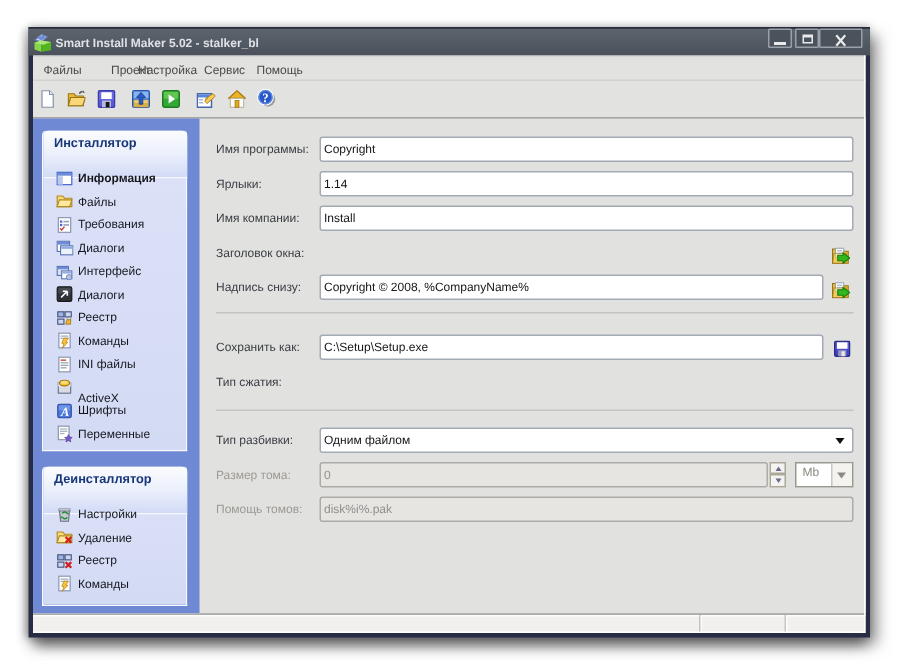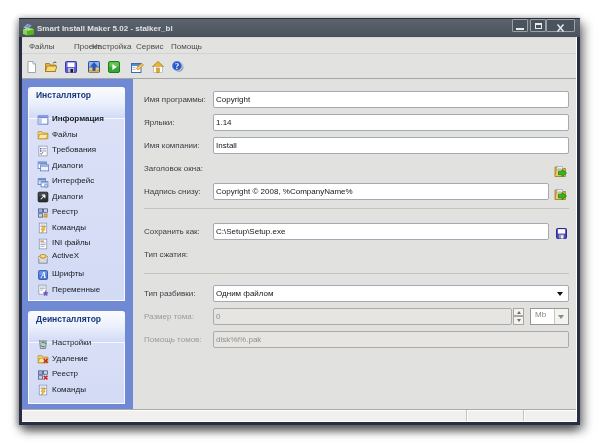--- a/index.html
+++ b/index.html
@@ -212,21 +212,21 @@
         <rect x="4.5" y="8.2" width="7" height="1.1" fill="#9AA2B0"></rect>
         <rect x="4.5" y="10.4" width="5.5" height="1.1" fill="#9AA2B0"></rect>
       </svg></div>
   <div class="sit" style="top:234px;">INI файлы</div>
   <div class="abs sic" style="top:251.0px;"><svg width="12" height="12" viewBox="0 0 16 16">
         <rect x="2.5" y="4.5" width="11" height="9" fill="#D8DBE4" stroke="#6A7184"></rect>
         <rect x="2.5" y="4.5" width="11" height="3" fill="#EDEFF4"></rect>
         <ellipse cx="8" cy="4.5" rx="4.5" ry="2.5" fill="#F2C43C" stroke="#A87B10"></ellipse>
         <ellipse cx="8" cy="4" rx="3" ry="1.5" fill="#F8DC80"></ellipse>
       </svg></div>
-  <div class="sit" style="top:247px;">ActiveX</div>
+  <div class="sit" style="top:257px;">ActiveX</div>
   <div class="abs sic" style="top:267px;"><svg width="12" height="12" viewBox="0 0 16 16">
         <rect x="2" y="2" width="12" height="12" rx="1.5" fill="#4A7ADE" stroke="#2A4AA0"></rect>
         <rect x="3" y="3" width="10" height="4.5" fill="#7FA3E8" opacity="0.7"></rect>
         <text x="8.6" y="12.5" font-family="Liberation Serif" font-size="11" font-style="italic" font-weight="bold" fill="#FFFFFF" text-anchor="middle">A</text>
       </svg></div>
   <div class="sit" style="top:265px;">Шрифты</div>
   <div class="abs sic" style="top:282.0px;"><svg width="12" height="12" viewBox="0 0 16 16">
         <rect x="2.5" y="1.5" width="9.5" height="12" fill="#FFFFFF" stroke="#8492A8"></rect>
         <rect x="4" y="3.5" width="6.5" height="1.1" fill="#A8B0BE"></rect>
         <rect x="4" y="5.5" width="6.5" height="1.1" fill="#A8B0BE"></rect>

